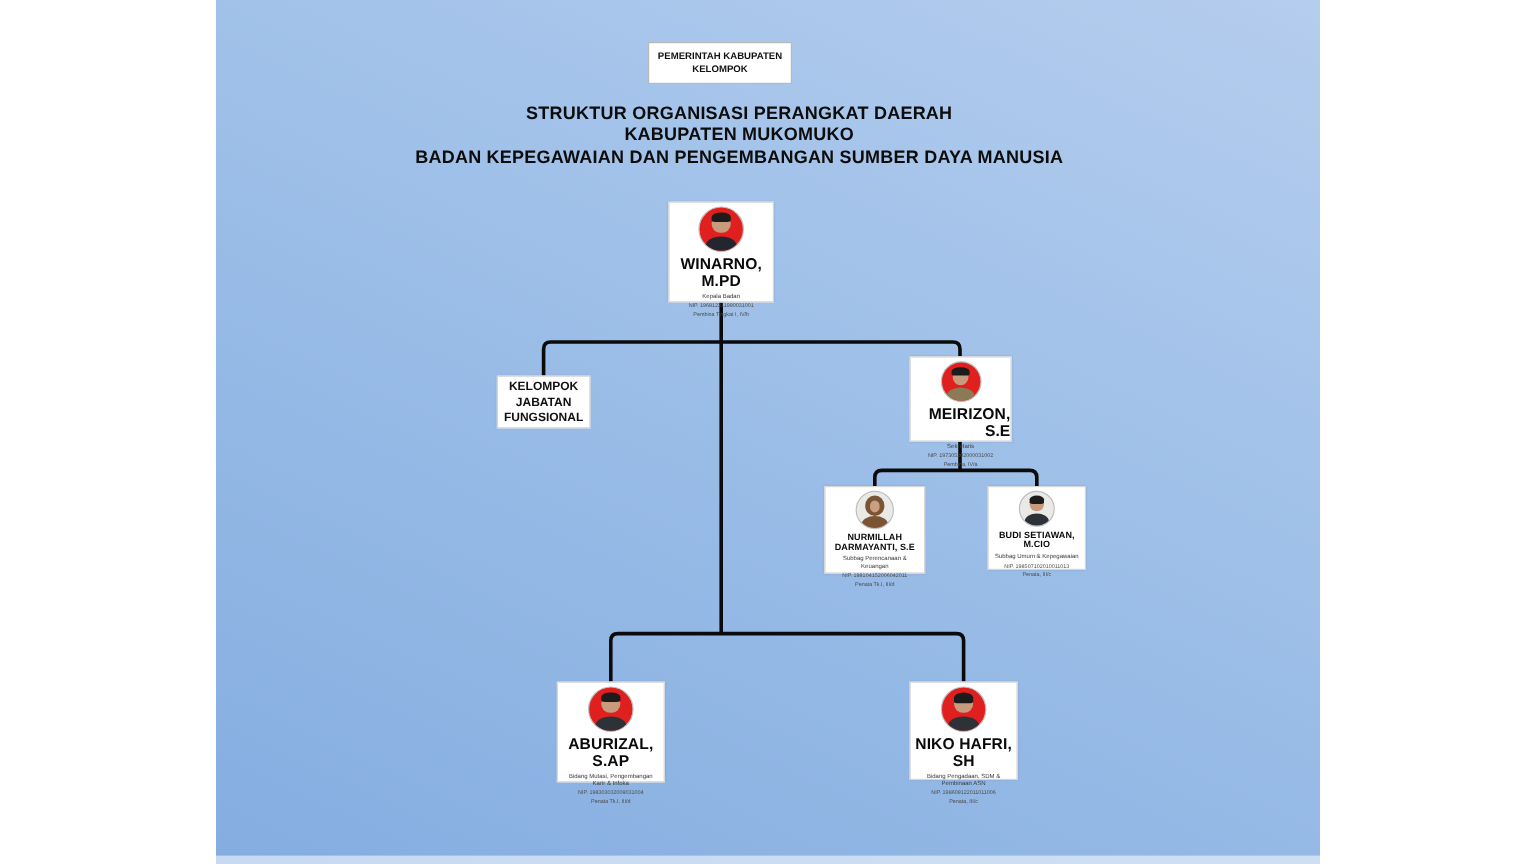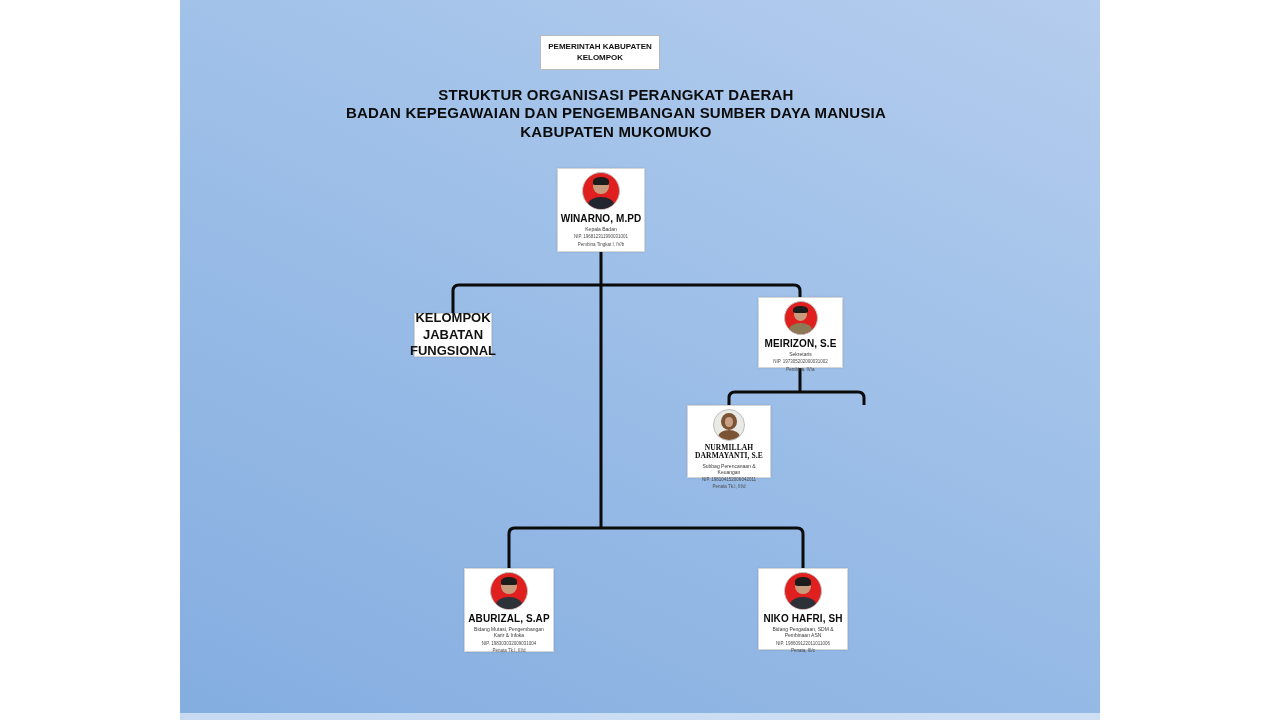--- a/index.html
+++ b/index.html
@@ -46,22 +46,22 @@
   .avatar .head  { position: absolute; width: 42%; height: 42%; left: 29%; top: 16%; border-radius: 50%; background: #c99b7d; }
   .avatar .hair  { position: absolute; width: 44%; height: 22%; left: 28%; top: 12%; border-radius: 50% 50% 20% 20%; background: #1c1c1c; }
   .avatar .torso { position: absolute; width: 74%; height: 46%; left: 13%; top: 66%; border-radius: 50% 50% 0 0; background: #2d3138; }
   .avatar.uniform .torso { background: #8a7a55; }
   .avatar.suit .torso { background: #23262e; }
   .avatar.hijab .head { width: 54%; height: 58%; left: 23%; top: 10%; background: #7b5435; }
   .avatar.hijab .face { position: absolute; width: 28%; height: 32%; left: 36%; top: 24%; border-radius: 50%; background: #caa084; }
   .avatar.hijab .torso { background: #7b5435; }
   .avatar.beard .hair { height: 24%; }
 
-  .p-name { font-weight: bold; color: #0a0a0a; font-size: 10px; line-height: 1.1; margin-top: 3px; letter-spacing: 0.1px; }
-  .p-name.small { font-size: 7.5px; font-family: Liberation Serif, serif; }
+  .p-name { font-weight: bold; color: #0a0a0a; font-size: 13px; line-height: 1.1; margin-top: 3px; letter-spacing: 0.1px; }
+  .p-name.small { font-size: 7.5px; }
   .p-role { font-size: 5px;   line-height: 1.25; color: #3a3a3a; margin-top: 2px; padding: 0 4px; }
   .p-nip  { font-size: 4.5px; line-height: 1.2;  color: #4a4a4a; margin-top: 2px; }
   .p-rank { font-size: 4.5px; line-height: 1.2;  color: #4a4a4a; margin-top: 2px; }
 
   .node.winarno   { left: 377px; top: 168px; width: 88px; height: 84px; }
   .node.meirizon  { left: 578px; top: 297px; width: 85px; height: 71px; text-align: right; }
   .node.nurmillah { left: 507px; top: 405px; width: 84px; height: 73px; }
   .node.budi      { left: 643px; top: 405px; width: 82px; height: 70px; }
   .node.aburizal  { left: 284px; top: 568px; width: 90px; height: 84px; }
   .node.niko      { left: 578px; top: 568px; width: 90px; height: 82px; }
@@ -70,21 +70,21 @@
   .node.meirizon .avatar { width: 34px; height: 34px; margin-top: 3px; }
   .node.nurmillah .avatar{ width: 32px; height: 32px; margin-top: 3px; }
   .node.budi     .avatar { width: 30px; height: 30px; margin-top: 3px; }
   .node.aburizal .avatar { width: 38px; height: 38px; margin-top: 3px; }
   .node.niko     .avatar { width: 38px; height: 38px; margin-top: 3px; }
 
   .group-box {
     position: absolute; left: 234px; top: 313px; width: 78px; height: 44px;
     background: #ffffff; border: 1px solid #d6d6d6; box-shadow: 0 0 2px rgba(0,0,0,0.12);
     display: flex; align-items: center; justify-content: center; text-align: center;
-    font-weight: bold; font-size: 13px; line-height: 1.3; color: #111; padding: 2px;
+    font-weight: bold; font-size: 10px; line-height: 1.3; color: #111; padding: 2px;
   }
 </style>
 </head>
 <body>
 
 <div class="stage">
   <div class="canvas">
 
     <svg class="connectors" viewBox="0 0 920 720" xmlns="http://www.w3.org/2000/svg">
       <path d="M421,252 V528" stroke="#0b0b0b"></path>
@@ -94,22 +94,22 @@
       <path d="M329,568 V534 Q329,528 335,528 H617 Q623,528 623,534 V568" stroke="#0b0b0b"></path>
     </svg>
 
     <div class="gov-box">
       <div>PEMERINTAH KABUPATEN</div>
       <div>KELOMPOK</div>
     </div>
 
     <div class="main-title">
       <div>STRUKTUR ORGANISASI PERANGKAT DAERAH</div>
+      <div>KABUPATEN MUKOMUKO</div>
       <div>BADAN KEPEGAWAIAN DAN PENGEMBANGAN SUMBER DAYA MANUSIA</div>
-      <div>KABUPATEN MUKOMUKO</div>
     </div>
 
     <div class="node winarno">
       <div class="avatar suit">
         <div class="torso"></div>
         <div class="head"></div>
         <div class="hair"></div>
       </div>
       <div class="p-name">WINARNO, M.PD</div>
       <div class="p-role">Kepala Badan</div>
@@ -138,20 +138,31 @@
         <div class="torso"></div>
         <div class="head"></div>
         <div class="face"></div>
       </div>
       <div class="p-name small">NURMILLAH DARMAYANTI, S.E</div>
       <div class="p-role">Subbag Perencanaan &amp; Keuangan</div>
       <div class="p-nip">NIP. 198104152006042011</div>
       <div class="p-rank">Penata Tk.I, III/d</div>
     </div>
 
+    <div class="node budi">
+      <div class="avatar light">
+        <div class="torso"></div>
+        <div class="head"></div>
+        <div class="hair"></div>
+      </div>
+      <div class="p-name small">BUDI SETIAWAN, M.CIO</div>
+      <div class="p-role">Subbag Umum &amp; Kepegawaian</div>
+      <div class="p-nip">NIP. 198507102010011013</div>
+      <div class="p-rank">Penata, III/c</div>
+    </div>
 
     <div class="node niko">
       <div class="avatar beard">
         <div class="torso"></div>
         <div class="head"></div>
         <div class="hair"></div>
       </div>
       <div class="p-name">NIKO HAFRI, SH</div>
       <div class="p-role">Bidang Pengadaan, SDM &amp; Pembinaan ASN</div>
       <div class="p-nip">NIP. 198609122011011006</div>

